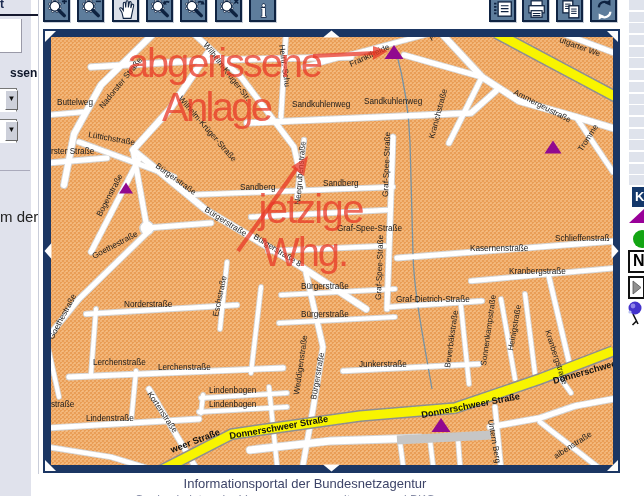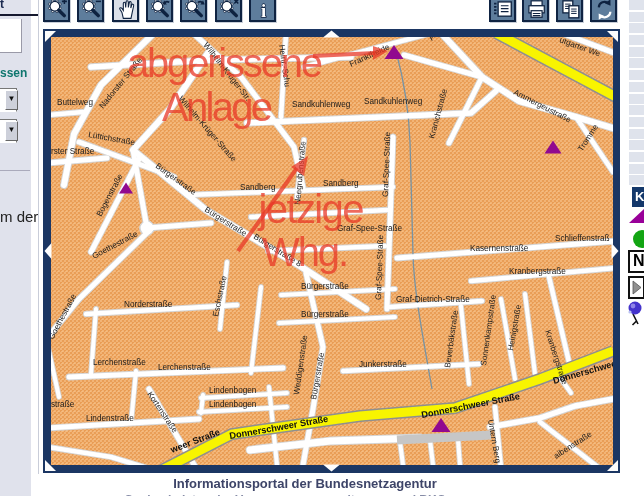--- a/index.html
+++ b/index.html
@@ -10,31 +10,31 @@
   #sidebar{left:0;top:0;width:31px;height:496px;background:#e0e2ec;}
   #vline{left:38px;top:0;width:1px;height:474px;background:#c9cdd9;}
   
   .tbtn{position:absolute;top:-5px;width:27px;height:27px;box-sizing:border-box;background:#5e7d9c;
         border:2px solid #0f2342;box-shadow:1px 1px 0 0 #c9ced8;}
   .tbtn svg{display:block;background:#5e7d9c;}
   .tbtn.lit svg{background:#dbe0e9;}
   
   #frame{left:43px;top:29px;width:577px;height:444px;background:#1b3663;}
   #mapc{left:51px;top:37px;width:562px;height:428px;}
-  .cap{color:#3d4468;font-size:12px;font-weight:bold;}
+  .cap{color:#3d4468;font-size:12px;}
 </style>
 </head>
 <body>
 <div class="abs" id="sidebar"></div>
 <div class="abs" id="vline"></div>
 
 <div class="abs" style="left:0;top:-3px;font-weight:bold;color:#1b2a50;font-size:12px;">t</div>
 <div class="abs" style="left:0;top:14px;width:38px;height:2px;background:#15182e;"></div>
 <div class="abs" style="left:0;top:19px;width:21px;height:33px;background:#fff;border-right:1px solid #9a9aa8;border-bottom:1px solid #9a9aa8;"></div>
-<div class="abs" style="left:0;top:66px;font-weight:bold;color:#0f766e;font-size:12px;">ssen</div>
+<div class="abs" style="left:10px;top:66px;font-weight:bold;color:#0f172a;font-size:12px;">ssen</div>
 <div class="abs" style="left:0;top:88px;width:16px;height:22px;background:#fff;border-right:1px solid #777;border-top:1px solid #777;border-bottom:1px solid #fff;"></div>
 <div class="abs" style="left:5px;top:90px;width:11px;height:18px;background:#cdd0da;border:1px solid #666;border-top-color:#fff;border-left-color:#fff;font-size:8px;text-align:center;line-height:16px;color:#111;">▼</div>
 <div class="abs" style="left:0;top:119px;width:16px;height:22px;background:#fff;border-right:1px solid #777;border-top:1px solid #777;border-bottom:1px solid #fff;"></div>
 <div class="abs" style="left:5px;top:121px;width:11px;height:18px;background:#cdd0da;border:1px solid #666;border-top-color:#fff;border-left-color:#fff;font-size:8px;text-align:center;line-height:16px;color:#111;">▼</div>
 <div class="abs" style="left:0;top:170px;width:30px;height:1px;background:#aab;"></div>
 <div class="abs" style="left:0;top:208px;color:#222;font-size:15px;">m der</div>
 
 <div class="tbtn" style="left:43px;">
     <svg width="23" height="23" viewBox="-1 -1 21 21">
       <circle cx="12.6" cy="9.3" r="1.2" fill="#fff" stroke="#0e2240" stroke-width="0.7"></circle>

